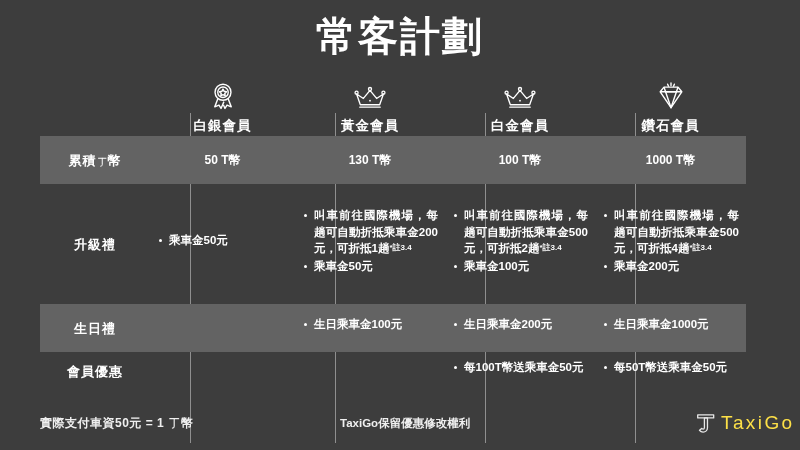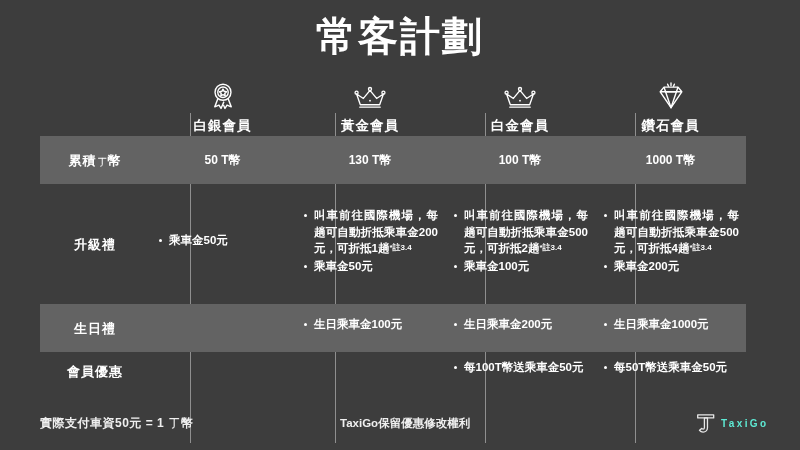--- a/index.html
+++ b/index.html
@@ -103,21 +103,21 @@
   .footer-mid{
     position:absolute;left:340px;top:416px;
     font-size:11.5px;font-weight:700;color:#efefef;
   }
   .logo{
     position:absolute;left:694px;top:410px;
     display:flex;align-items:center;gap:2px;
   }
   .logo-mark{width:26px;height:26px;}
   .logo-text{
-    font-size:10px;font-weight:700;letter-spacing:2.4px;color:#5eead4;
+    font-size:19px;font-weight:400;letter-spacing:2.4px;color:#fde047;
     margin-left:-1px;
   }
   .tglyph{display:inline-block;vertical-align:-2px;}
 </style>
 </head>
 <body>
 
 <div class="slide">
 
   <div class="title">常客計劃</div>

